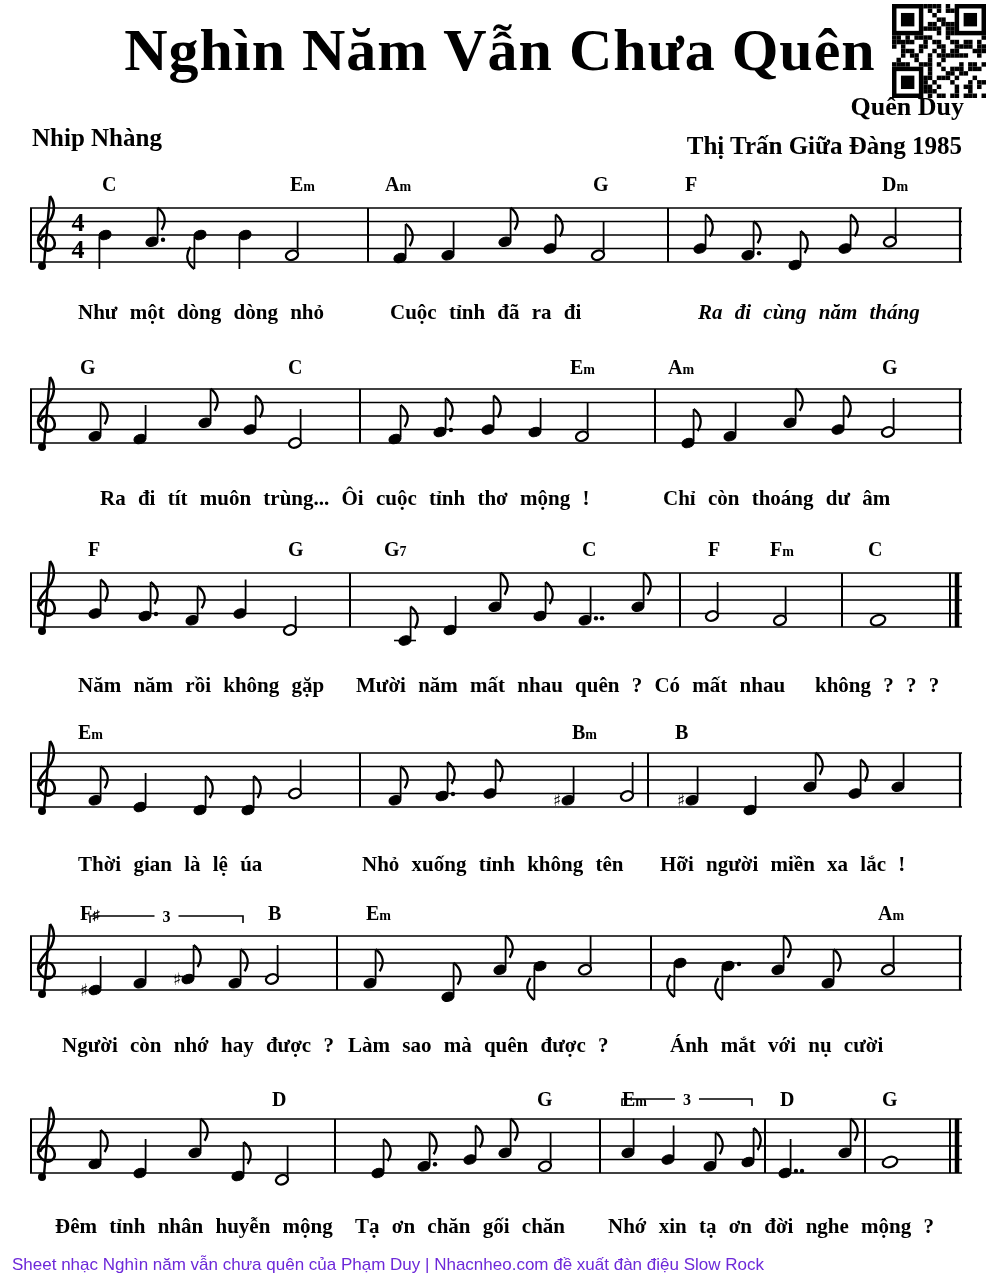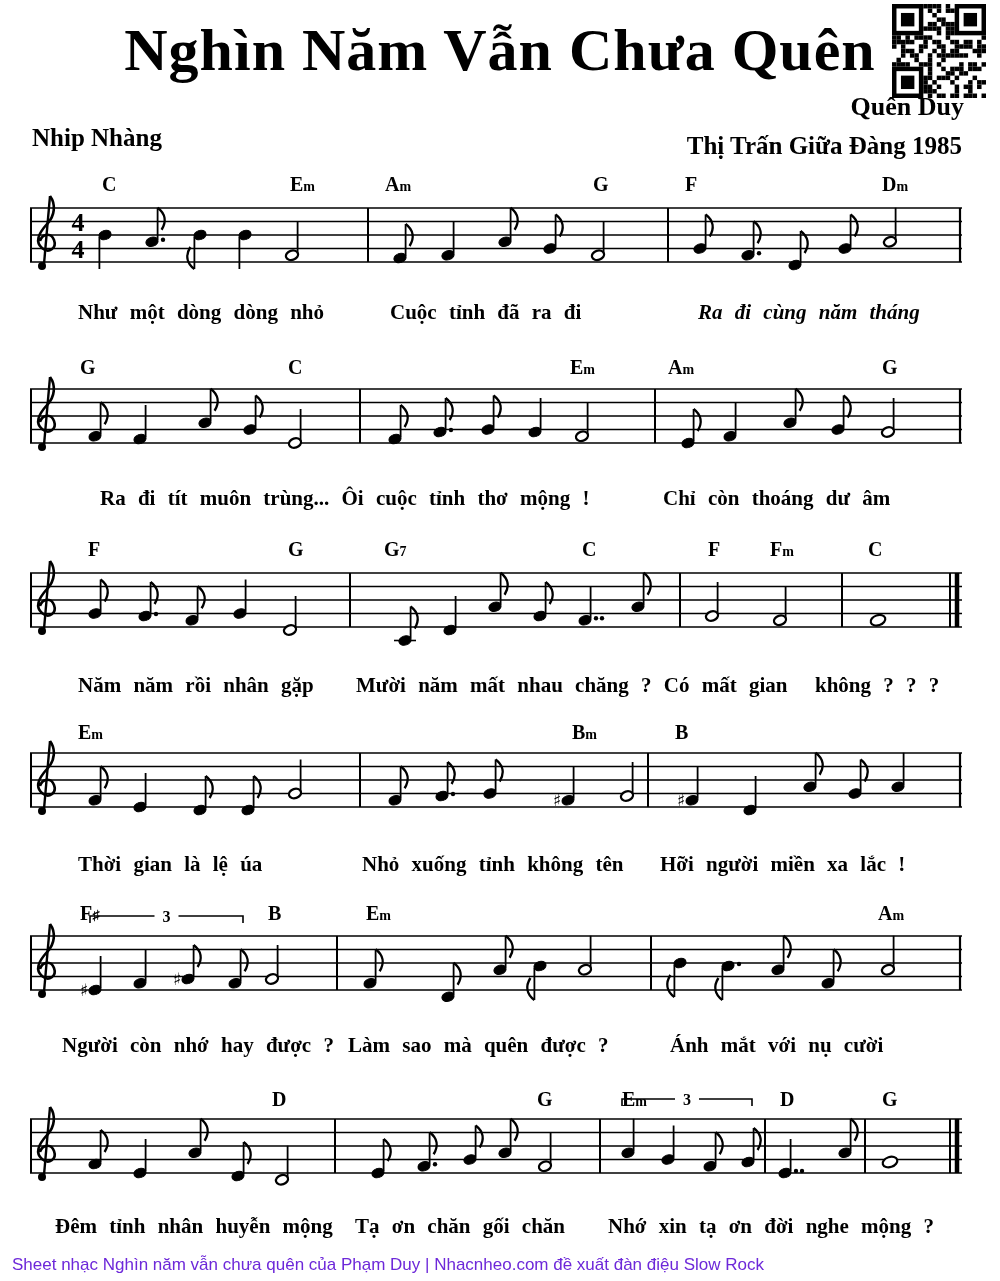--- a/index.html
+++ b/index.html
@@ -777,22 +777,22 @@
     <div class="chord" style="left: 622px; top: 1089px;"><span>E</span><span class="suffix">m</span></div>
     <div class="chord" style="left: 780px; top: 1089px;"><span>D</span><span class="suffix"></span></div>
     <div class="chord" style="left: 882px; top: 1089px;"><span>G</span><span class="suffix"></span></div>
   </div>
 <div id="lyrics-layer">
     <div class="lyric" style="left: 78px; top: 300px;">Như một dòng dòng nhỏ</div>
     <div class="lyric" style="left: 390px; top: 300px;">Cuộc tỉnh đã ra đi</div>
     <div class="lyric" style="left: 698px; top: 300px; font-style: italic;">Ra đi cùng năm tháng</div>
     <div class="lyric" style="left: 80px; top: 486px; margin-left: 20px;">Ra đi tít muôn trùng... Ôi cuộc tỉnh thơ mộng !</div>
     <div class="lyric" style="left: 663px; top: 486px;">Chỉ còn thoáng dư âm</div>
-    <div class="lyric" style="left: 78px; top: 673px;">Năm năm rồi nhân gặp</div>
-    <div class="lyric" style="left: 356px; top: 673px;">Mười năm mất nhau chăng ? Có mất gian</div>
+    <div class="lyric" style="left: 78px; top: 673px;">Năm năm rồi không gặp</div>
+    <div class="lyric" style="left: 356px; top: 673px;">Mười năm mất nhau quên ? Có mất nhau</div>
     <div class="lyric" style="left: 815px; top: 673px;">không ? ? ?</div>
     <div class="lyric" style="left: 78px; top: 852px;">Thời gian là lệ úa</div>
     <div class="lyric" style="left: 362px; top: 852px;">Nhỏ xuống tỉnh không tên</div>
     <div class="lyric" style="left: 660px; top: 852px;">Hỡi người miền xa lắc !</div>
     <div class="lyric" style="left: 62px; top: 1033px;">Người còn nhớ hay được ?</div>
     <div class="lyric" style="left: 348px; top: 1033px;">Làm sao mà quên được ?</div>
     <div class="lyric" style="left: 670px; top: 1033px;">Ánh mắt với nụ cười</div>
     <div class="lyric" style="left: 55px; top: 1214px;">Đêm tỉnh nhân huyễn mộng</div>
     <div class="lyric" style="left: 355px; top: 1214px;">Tạ ơn chăn gối chăn</div>
     <div class="lyric" style="left: 608px; top: 1214px;">Nhớ xin tạ ơn đời nghe mộng ?</div>

